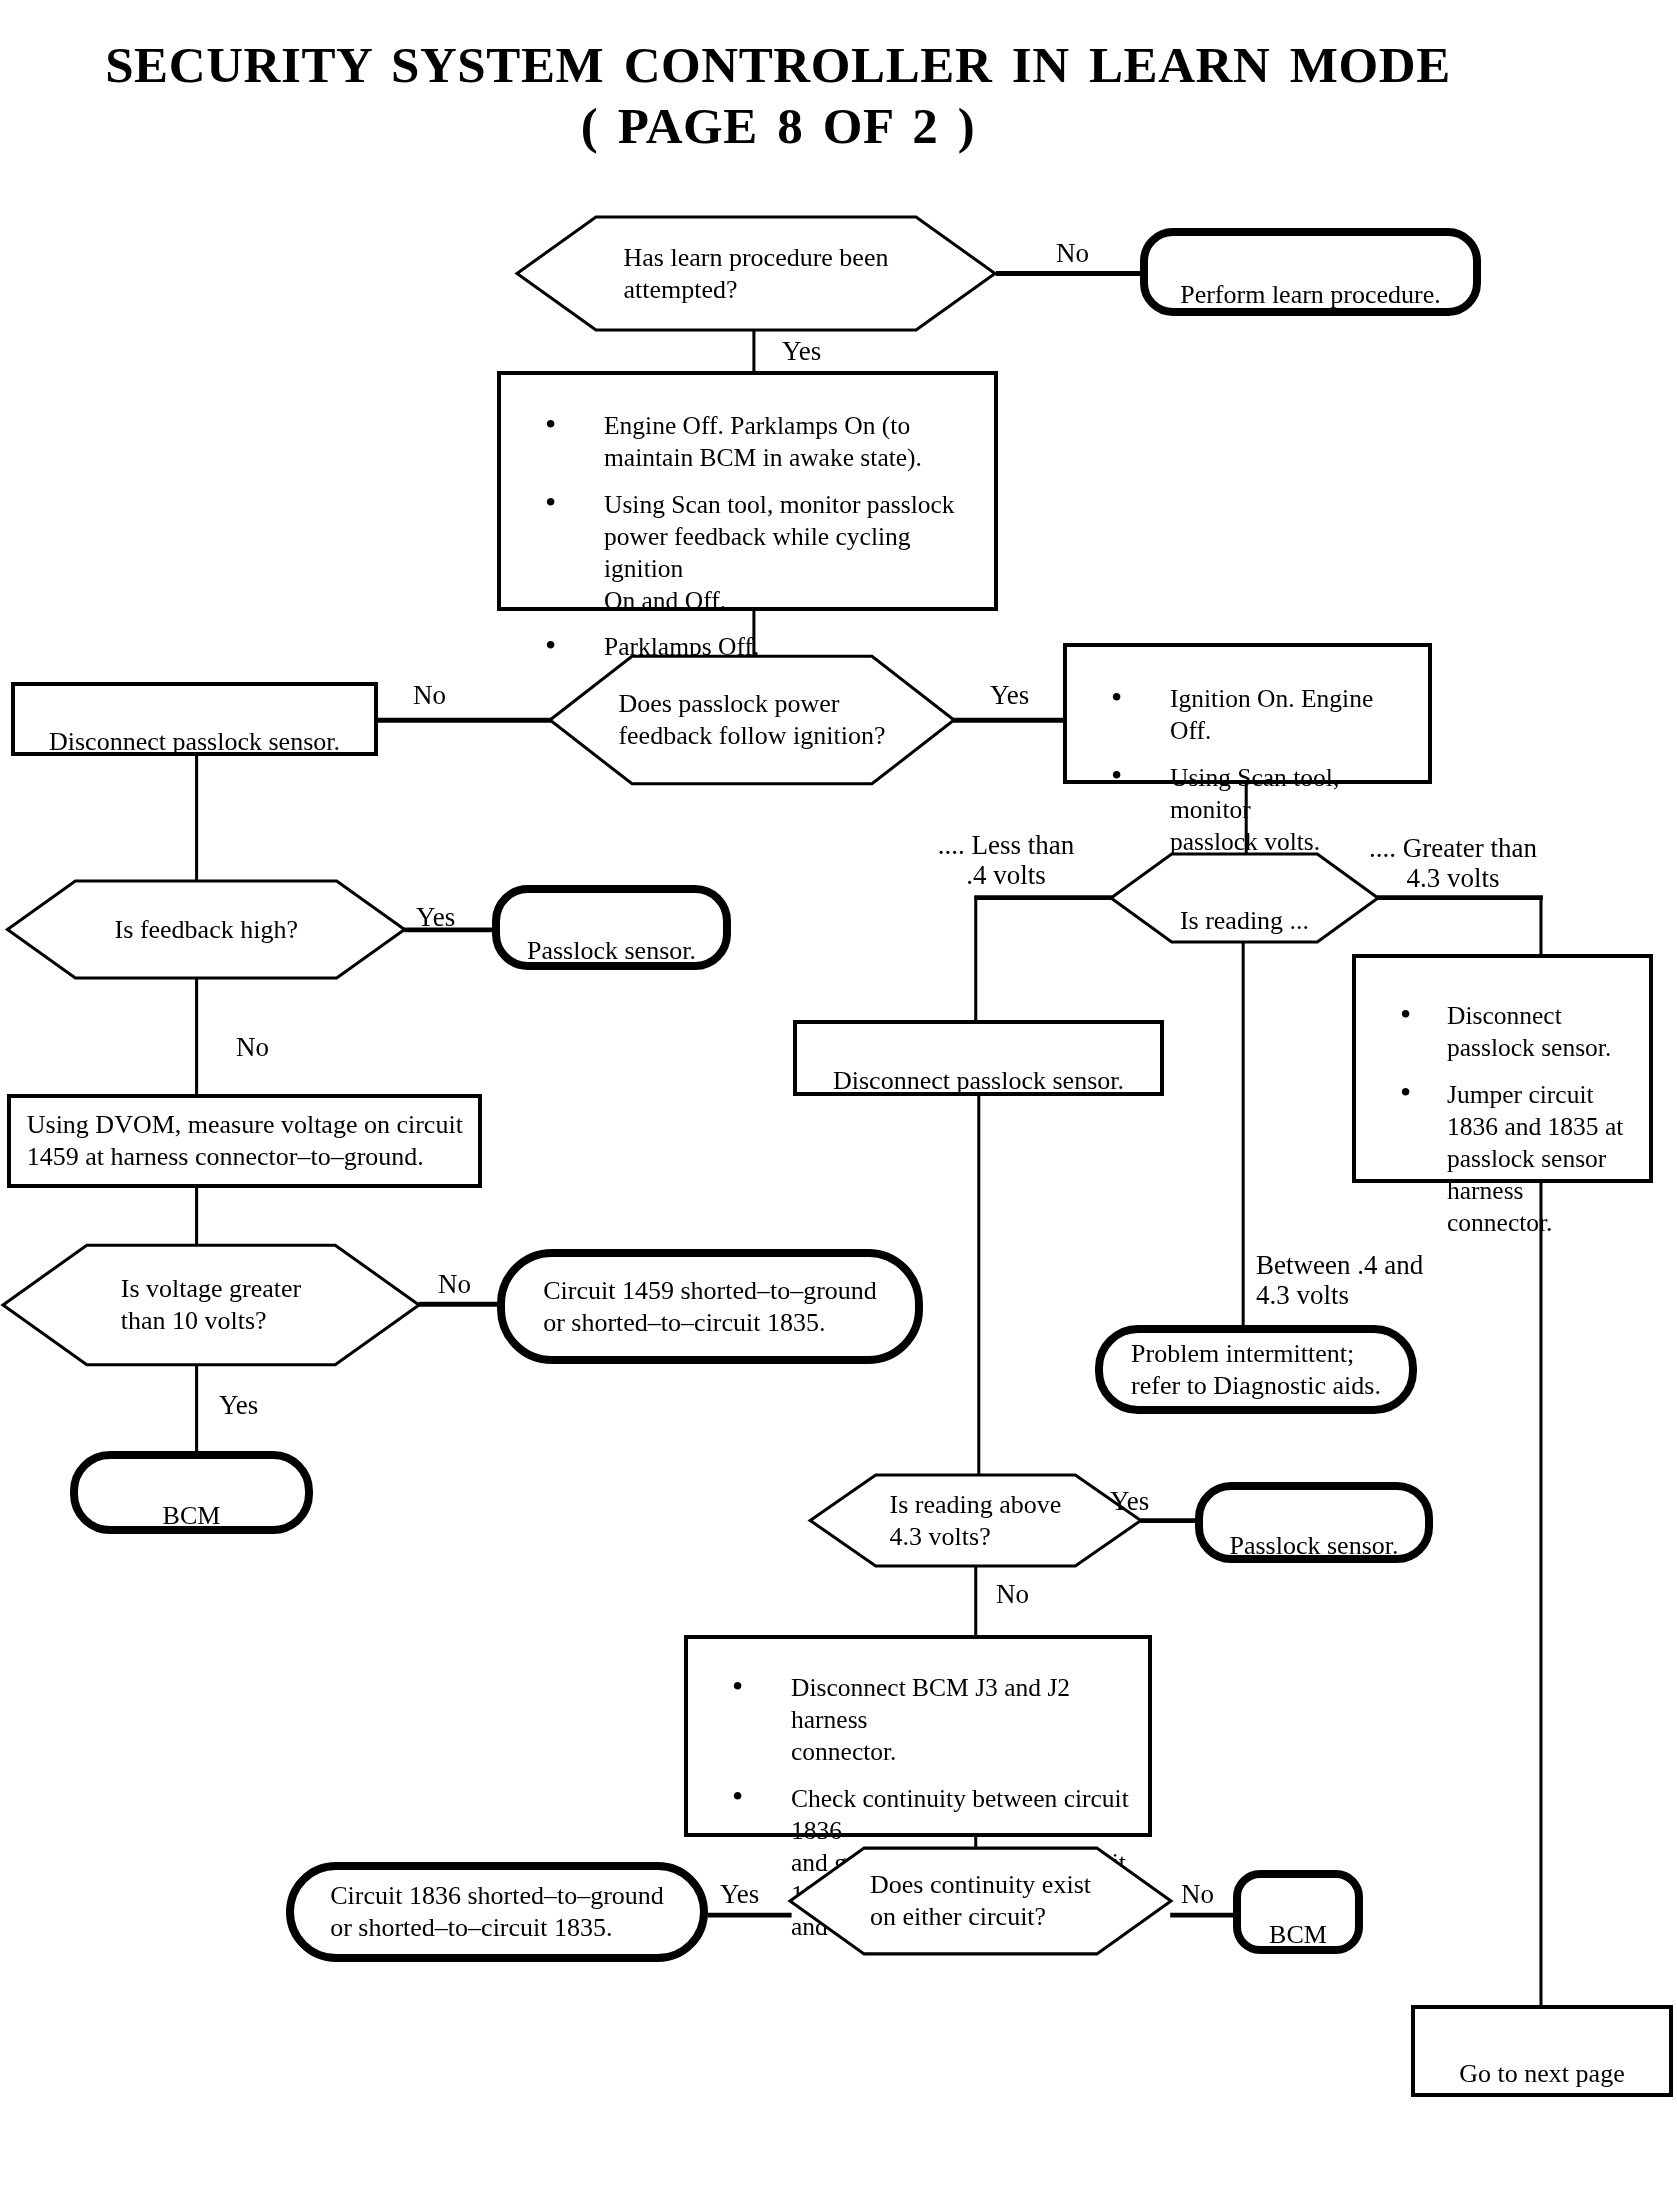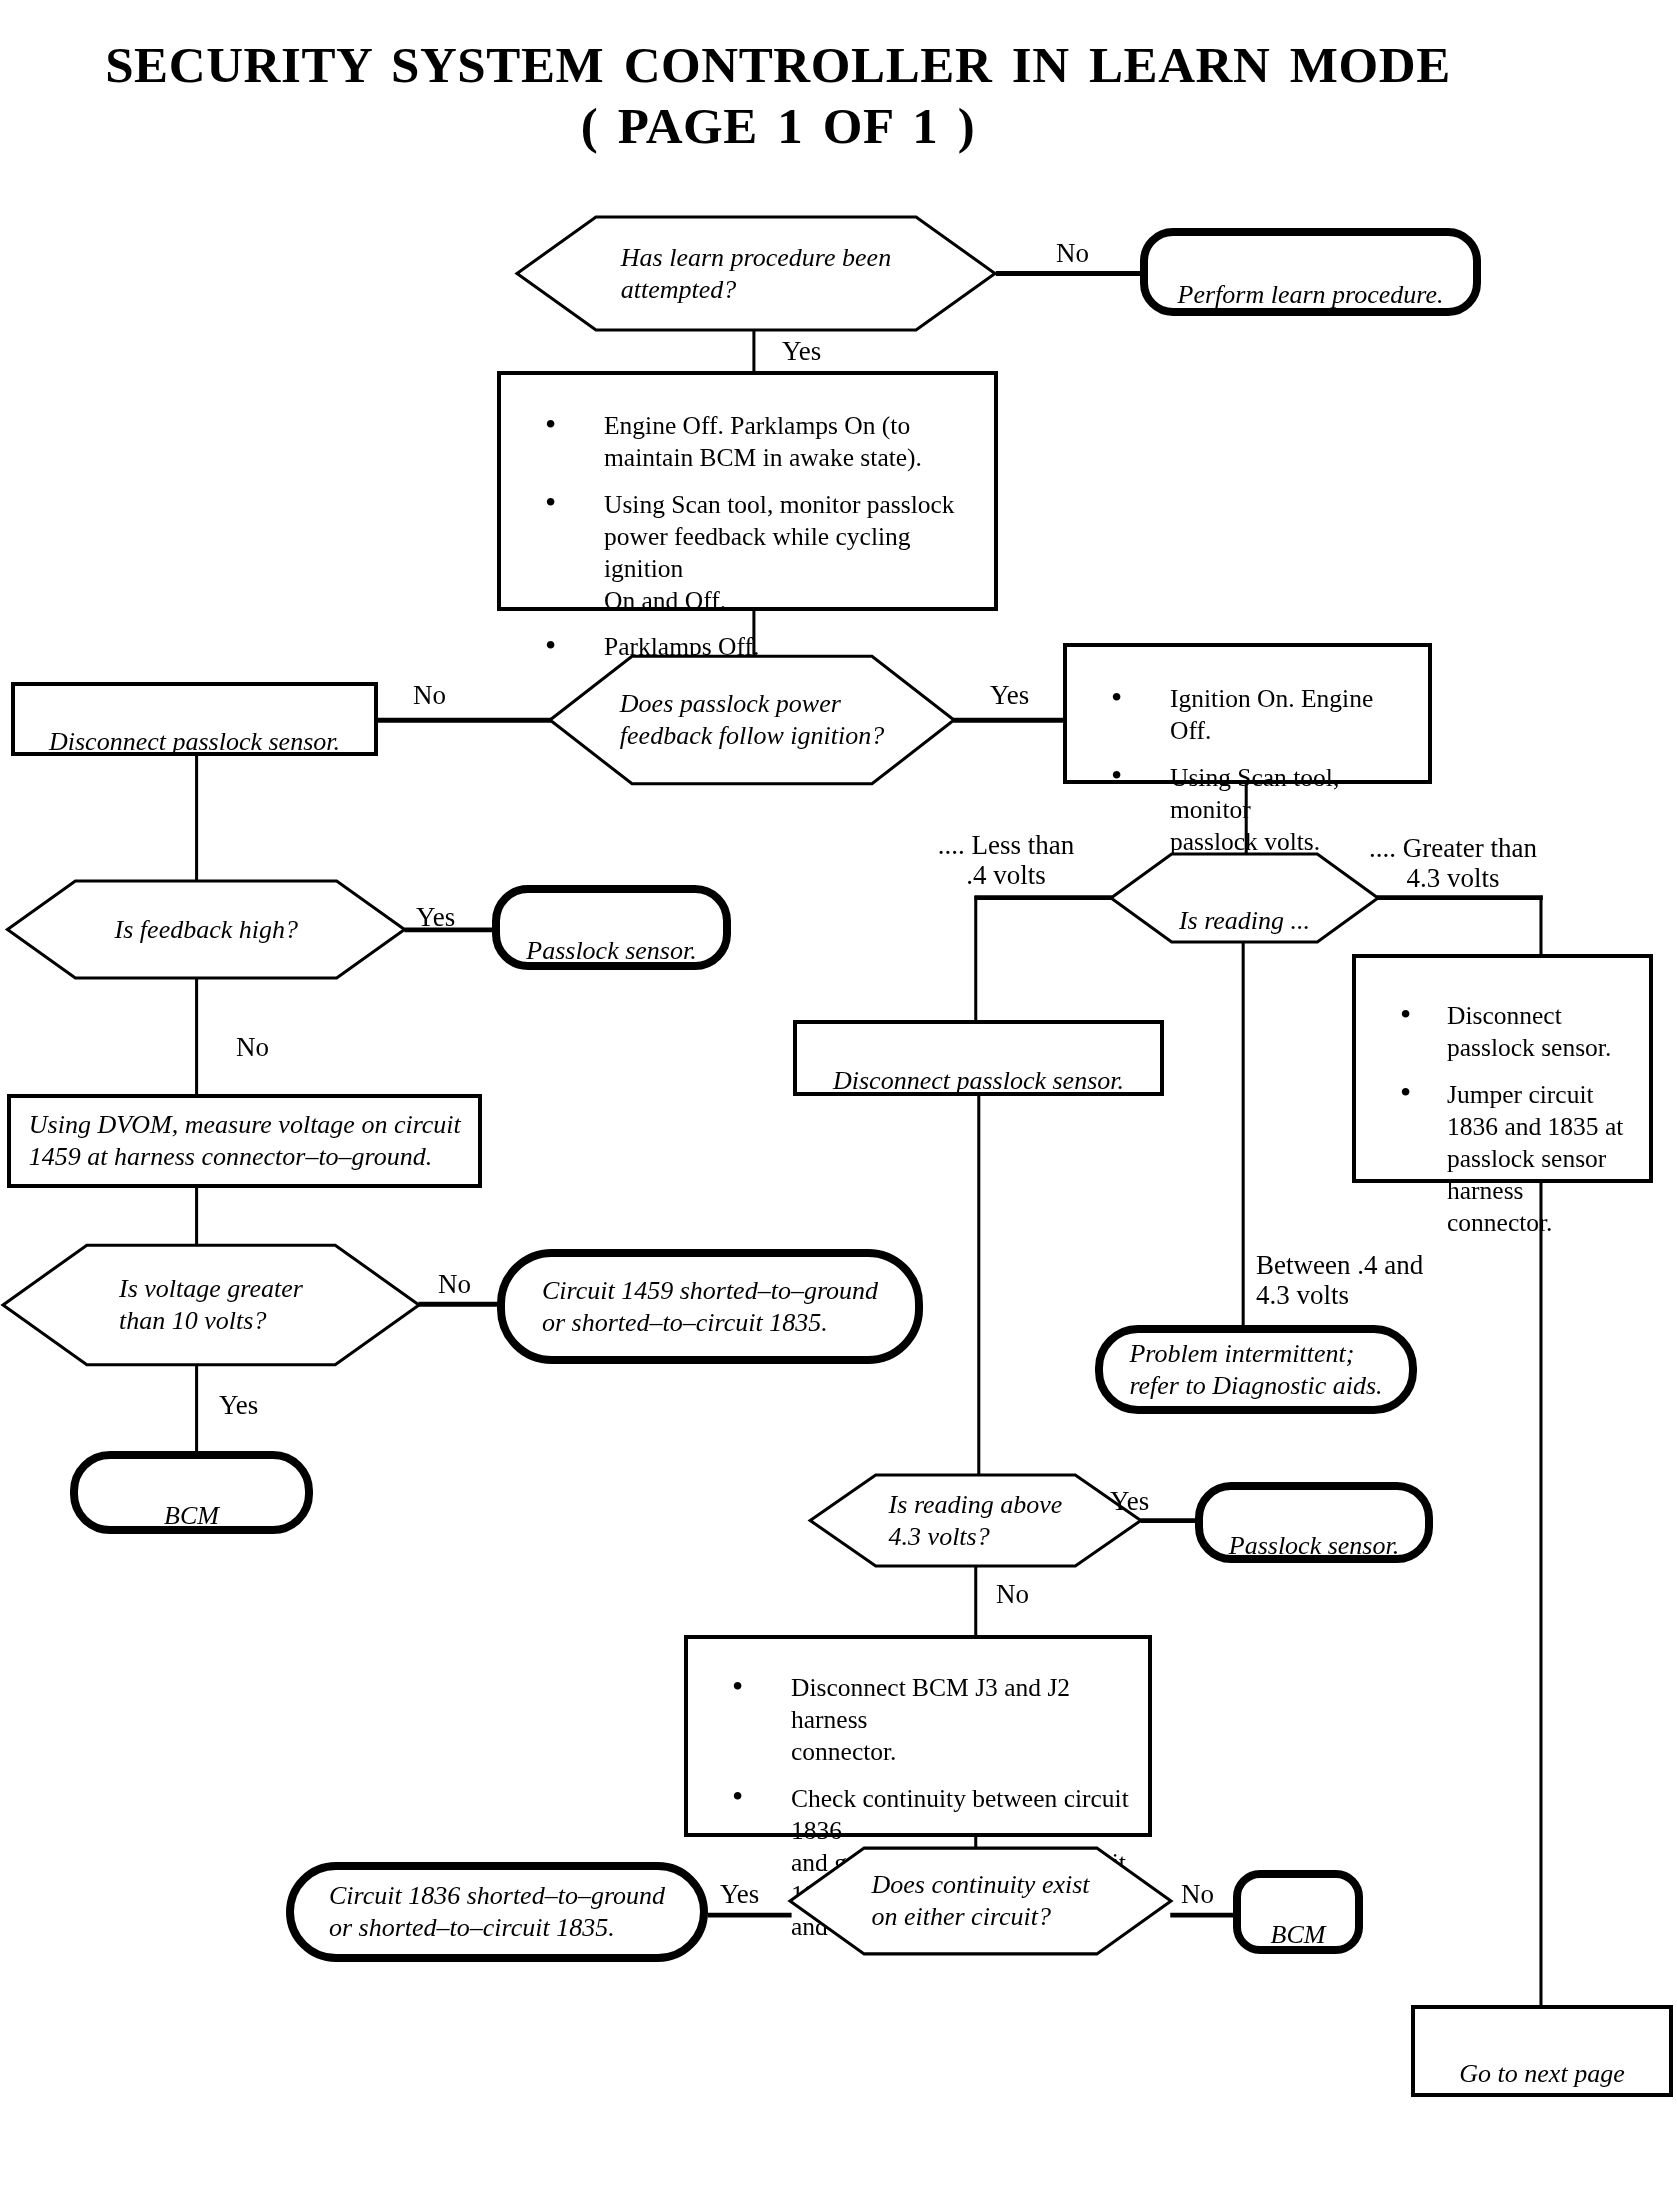--- a/index.html
+++ b/index.html
@@ -11,21 +11,21 @@
   svg.wires line{stroke:#000;}
   svg.wires line.h{stroke-width:8;}
   svg.wires line.v{stroke-width:5;}
   .node{position:absolute;z-index:2;box-sizing:border-box;background:#fff;
         display:flex;align-items:center;justify-content:center;}
   .rect{border:4.9px solid #000;}
   .terminal{border:8px solid #000;}
   .hexwrap{background:transparent;}
   .hexwrap svg{position:absolute;left:0;top:0;width:100%;height:100%;overflow:visible;}
   .hexwrap svg polygon{fill:#fff;stroke:#000;stroke-width:5;}
-  .txt{position:relative;z-index:3;font-size:26px;line-height:32px;white-space:pre-line;text-align:left;font-style:italic;}
+  .txt{position:relative;z-index:3;font-size:26px;line-height:32px;white-space:pre-line;text-align:left;}
   .txt.center{text-align:center;margin-top:46px;}
   .lbl{position:absolute;z-index:2;font-size:27px;line-height:30px;white-space:pre-line;}
   .lbl.center{text-align:center;}
   ul.bullets{list-style:none;margin:12px;padding:0;width:100%;}
   ul.bullets li{position:relative;padding-left:91px;padding-right:6px;margin-bottom:14.6px;
                 font-size:25.5px;line-height:32px;white-space:pre-line;}
   ul.bullets li::before{content:"\2022";position:absolute;left:32px;top:-2.4px;font-size:32px;}
   .bulletbox{align-items:flex-start;}
 </style>
 </head>
@@ -55,21 +55,21 @@
     <line class="h" x1="1876" y1="2502" x2="1968" y2="2502"></line>
     <line class="v" x1="1605" y1="2575" x2="1605" y2="2692"></line>
     <line class="v" x1="1605" y1="3018" x2="1605" y2="3066"></line>
     <line class="h" x1="1164" y1="3151" x2="1302" y2="3151"></line>
     <line class="h" x1="1925" y1="3151" x2="2031" y2="3151"></line>
     <line class="v" x1="2535" y1="1944" x2="2535" y2="3300"></line>
   </svg>
 
   <div class="title">
     <div>SECURITY SYSTEM CONTROLLER IN LEARN MODE</div>
-    <div>( PAGE 1 OF 1 )</div>
+    <div>( PAGE 8 OF 2 )</div>
   </div>
 
   <div class="node hexwrap" style="left:517px;top:217px;width:478px;height:113px">
     <svg viewBox="0 0 787 186">
       <polygon points="0,93 130,0 657,0 787,93 657,186 130,186"></polygon>
       </svg>
     <div class="txt">Has learn procedure been
 attempted?</div>
   </div>
 

